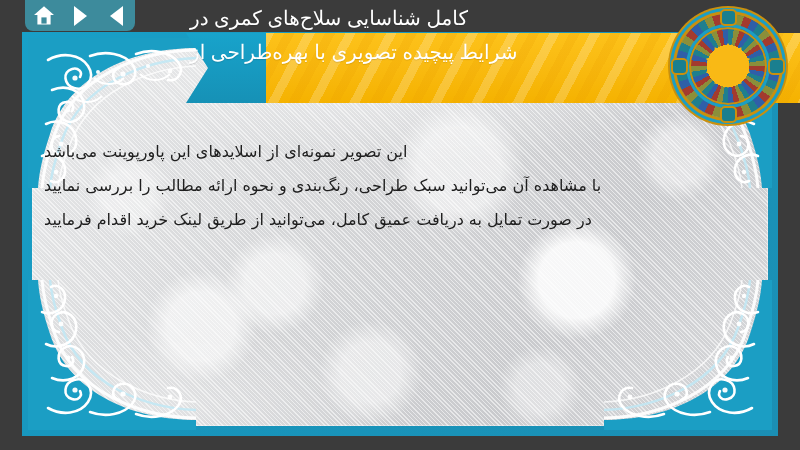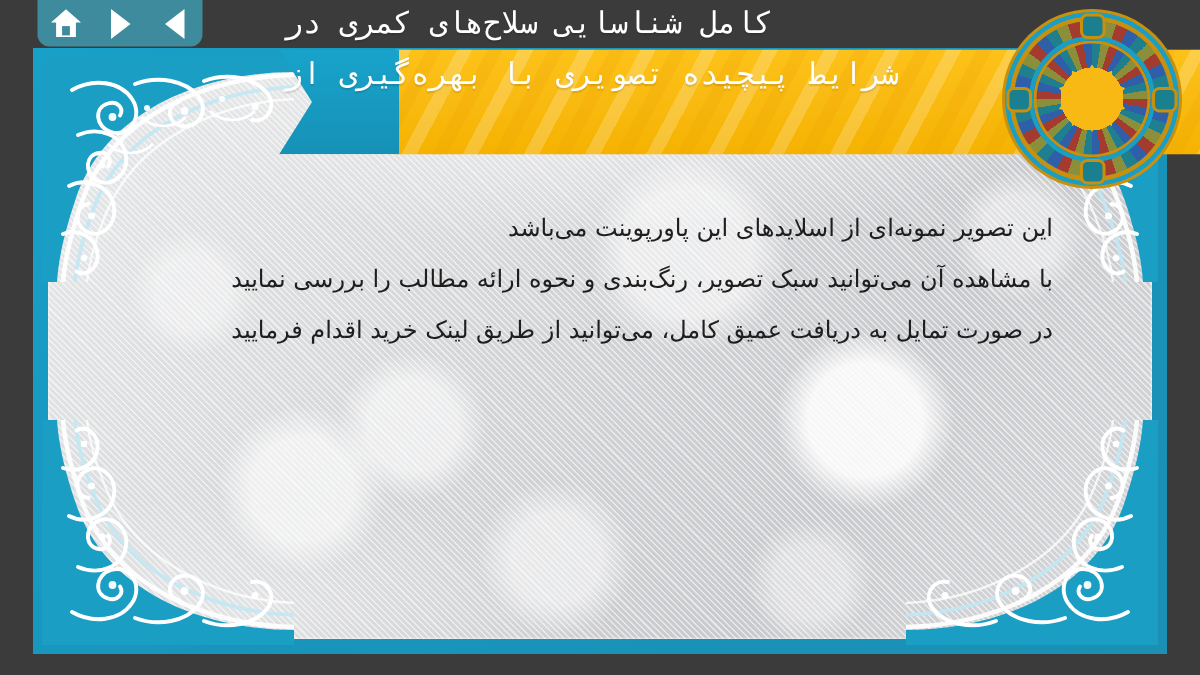--- a/index.html
+++ b/index.html
@@ -87,21 +87,21 @@
   
   .title{
     position:absolute;left:190px;top:0;width:520px;height:104px;
     display:flex;flex-direction:column;align-items:flex-end;justify-content:flex-start;
     padding-top:1px;
     direction:rtl;
   }
   .title .tline{
     color:#ffffff;font-size:20px;line-height:34px;white-space:nowrap;
     letter-spacing:0px;text-shadow:0 1px 1px rgba(0,0,0,.12);
-    font-family:Liberation Mono, monospace;
+    font-family:Liberation Sans, sans-serif;
   }
 
   
   .medallion{
     position:absolute;left:676px;top:14px;width:104px;height:104px;border-radius:50%;
     background:
       radial-gradient(circle at 50% 50%,
         #f9b915 0 21px,
         rgba(0,0,0,0) 21px),
       conic-gradient(from 0deg,
@@ -128,22 +128,22 @@
     clip-path:polygon(50% 0%,61% 16%,79% 9%,80% 28%,98% 34%,86% 49%,98% 64%,80% 70%,79% 89%,61% 82%,50% 98%,39% 82%,21% 89%,20% 70%,2% 64%,14% 49%,2% 34%,20% 28%,21% 9%,39% 16%);
   }
   .mdl-node{position:absolute;width:13px;height:13px;border-radius:3px;background:#1a7f8f;box-shadow:0 0 0 2px #c9900e;}
   .mdl-n-t{left:45.5px;top:-3px;}
   .mdl-n-b{left:45.5px;bottom:-3px;}
   .mdl-n-l{left:-3px;top:45.5px;}
   .mdl-n-r{right:-3px;top:45.5px;}
 
   
   .body-text{
-    position:absolute;left:66px;top:135px;width:636px;
-    direction:rtl;text-align:right;
+    position:absolute;left:44px;top:135px;width:636px;
+    direction:rtl;text-align:left;
   }
   .body-text .bline{
     color:#1e1e1e;font-size:16px;line-height:34px;white-space:nowrap;
     font-family:"DejaVu Sans",sans-serif;
   }
 
   
   .navbar{
     position:absolute;left:25px;top:0;width:110px;height:31px;
     background:#3d8b9c;border-radius:0 0 8px 8px;
@@ -265,37 +265,37 @@
             <circle cx="95" cy="36" r="2.6"></circle>
           <circle cx="142" cy="33" r="2.4"></circle>
             <circle cx="28" cy="134" r="2.2"></circle>
         </g>
       </svg>
     </div>
   </div>
 
   <div class="body-text">
     <div class="bline">این تصویر نمونه‌ای از اسلایدهای این پاورپوینت می‌باشد</div>
-    <div class="bline">با مشاهده آن می‌توانید سبک تصویر، رنگ‌بندی و نحوه ارائه مطالب را بررسی نمایید</div>
+    <div class="bline">با مشاهده آن می‌توانید سبک طراحی، رنگ‌بندی و نحوه ارائه مطالب را بررسی نمایید</div>
     <div class="bline">در صورت تمایل به دریافت عمیق کامل، می‌توانید از طریق لینک خرید اقدام فرمایید</div>
   </div>
 
   <div class="topband"></div>
   <div class="leftband"></div>
   <div class="rightband"></div>
   <div class="botband"></div>
 
   <div class="ribbon">
     <div class="ribbon-yellow"></div>
     <div class="ribbon-teal-shade"></div>
   </div>
 
   <div class="title">
     <div class="tline">کامل شناسایی سلاح‌های کمری در</div>
-    <div class="tline">شرایط پیچیده تصویری با بهره‌گیری از</div>
+    <div class="tline">شرایط پیچیده تصویری با بهره‌طراحی از</div>
   </div>
 
   <div class="medallion">
     <div class="mdl-ring"></div>
     <div class="mdl-star"></div>
     <div class="mdl-node mdl-n-t"></div>
     <div class="mdl-node mdl-n-b"></div>
     <div class="mdl-node mdl-n-l"></div>
     <div class="mdl-node mdl-n-r"></div>
   </div>

